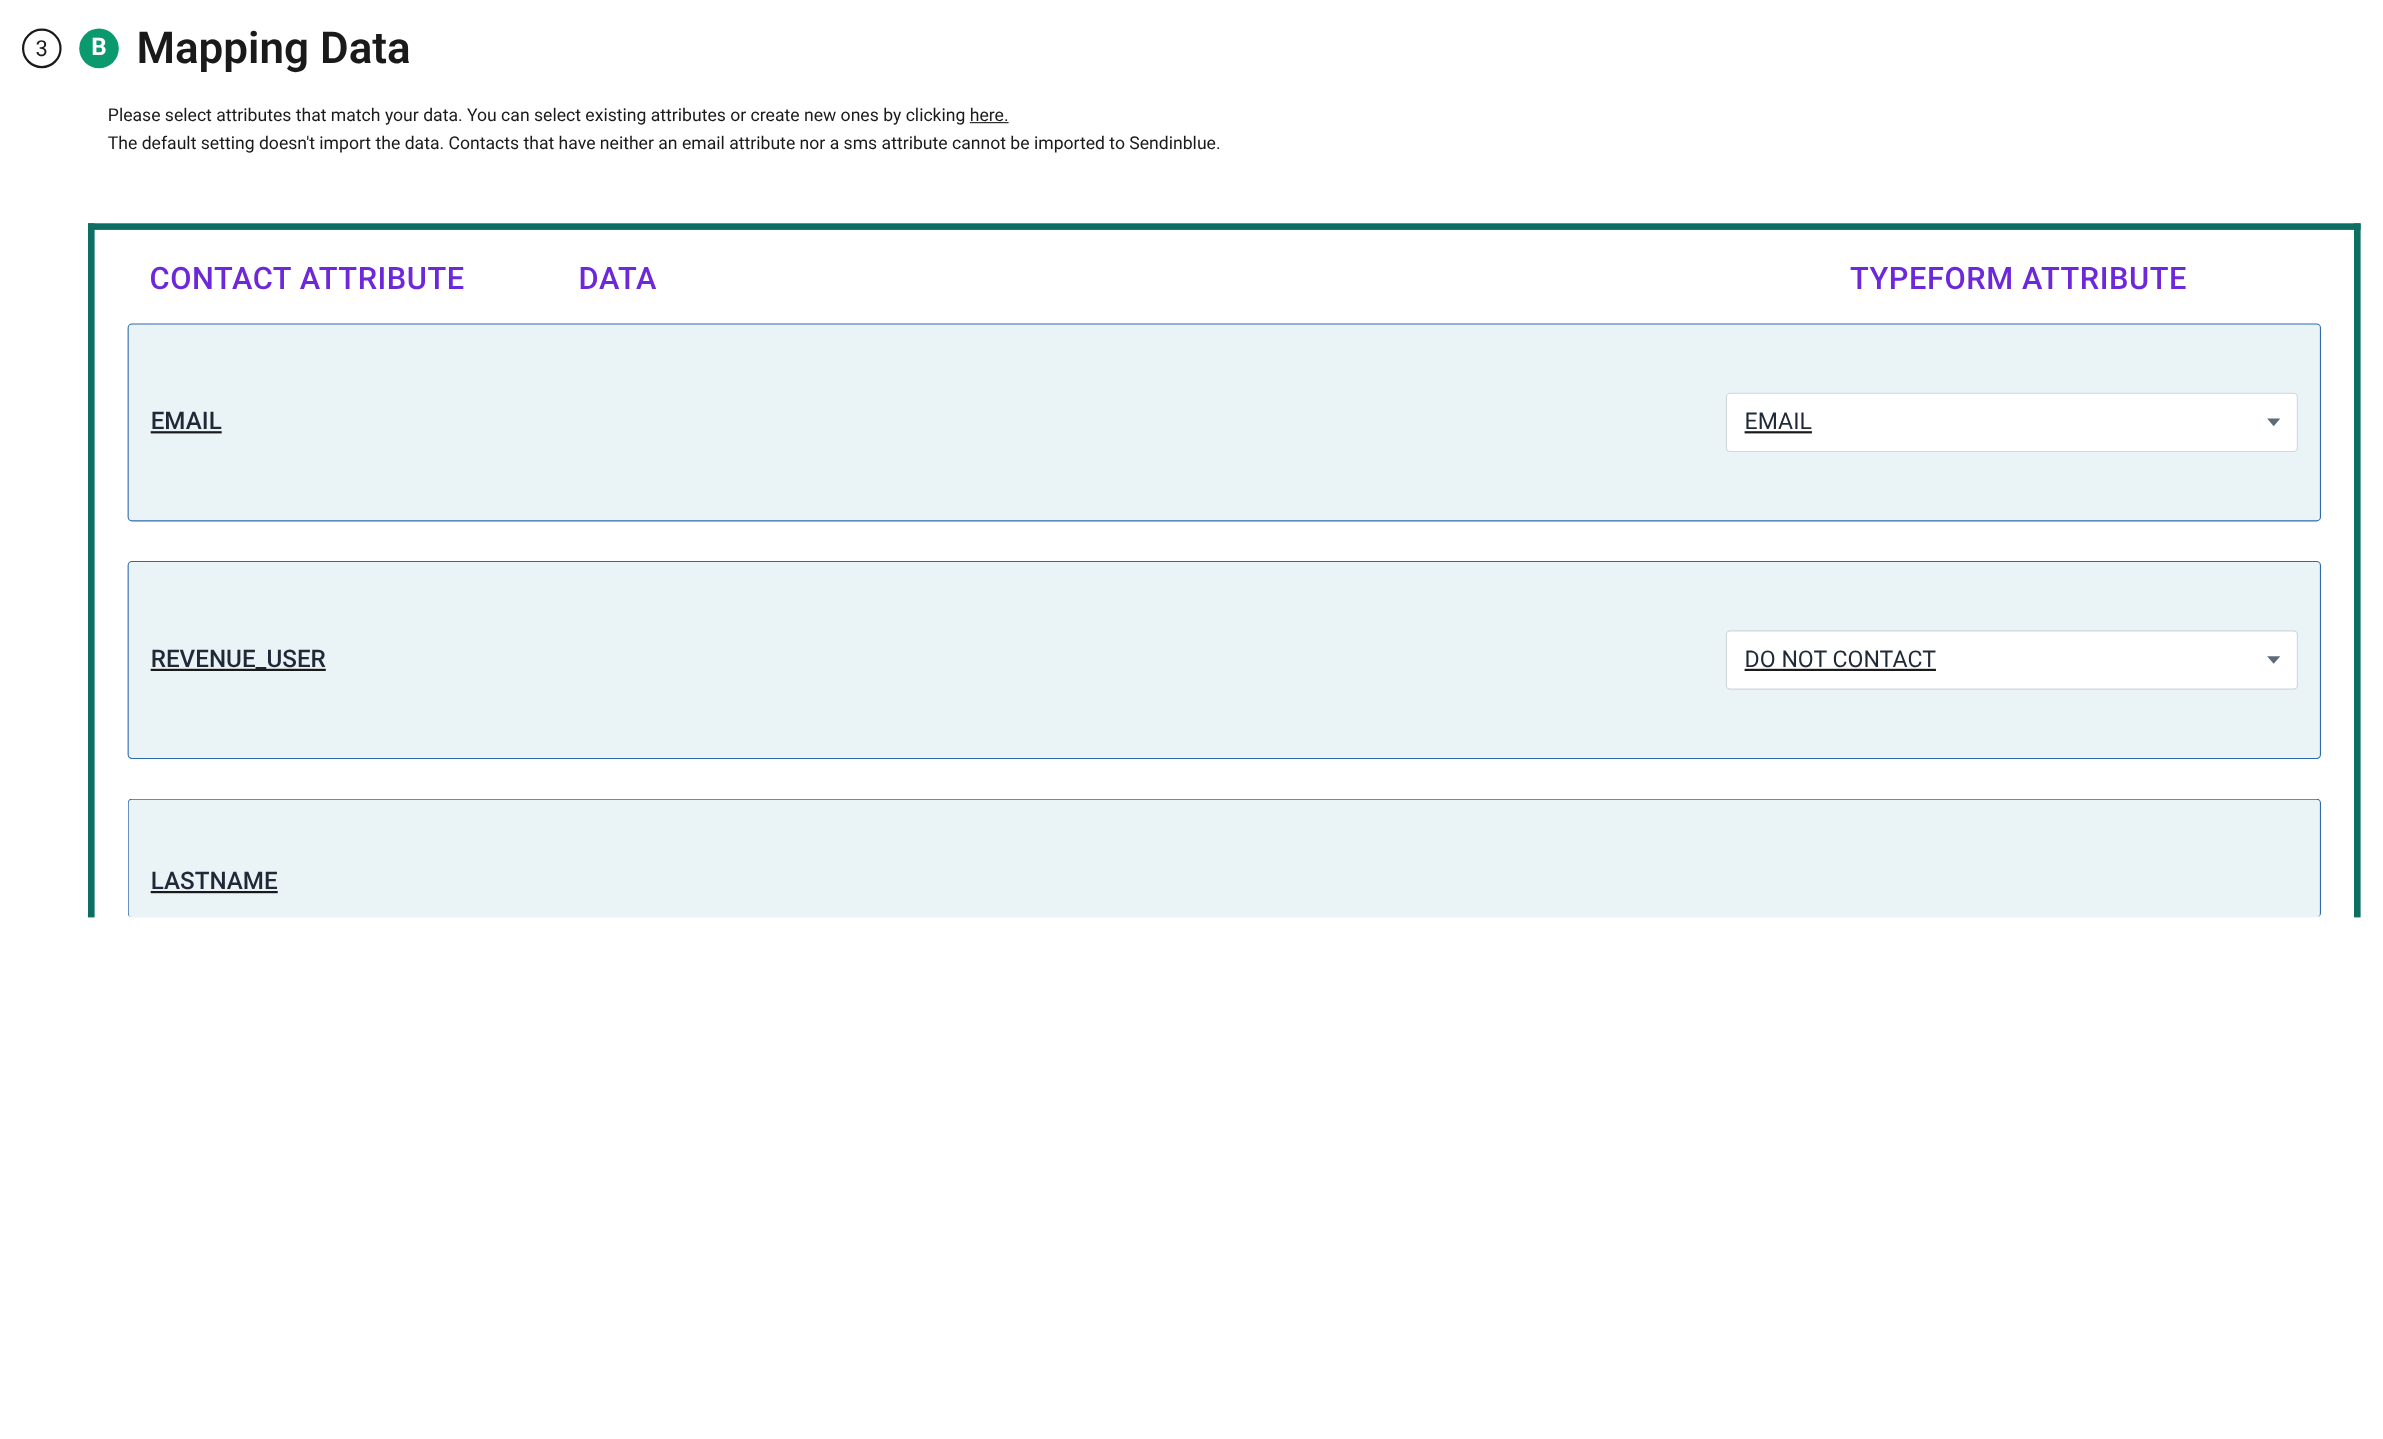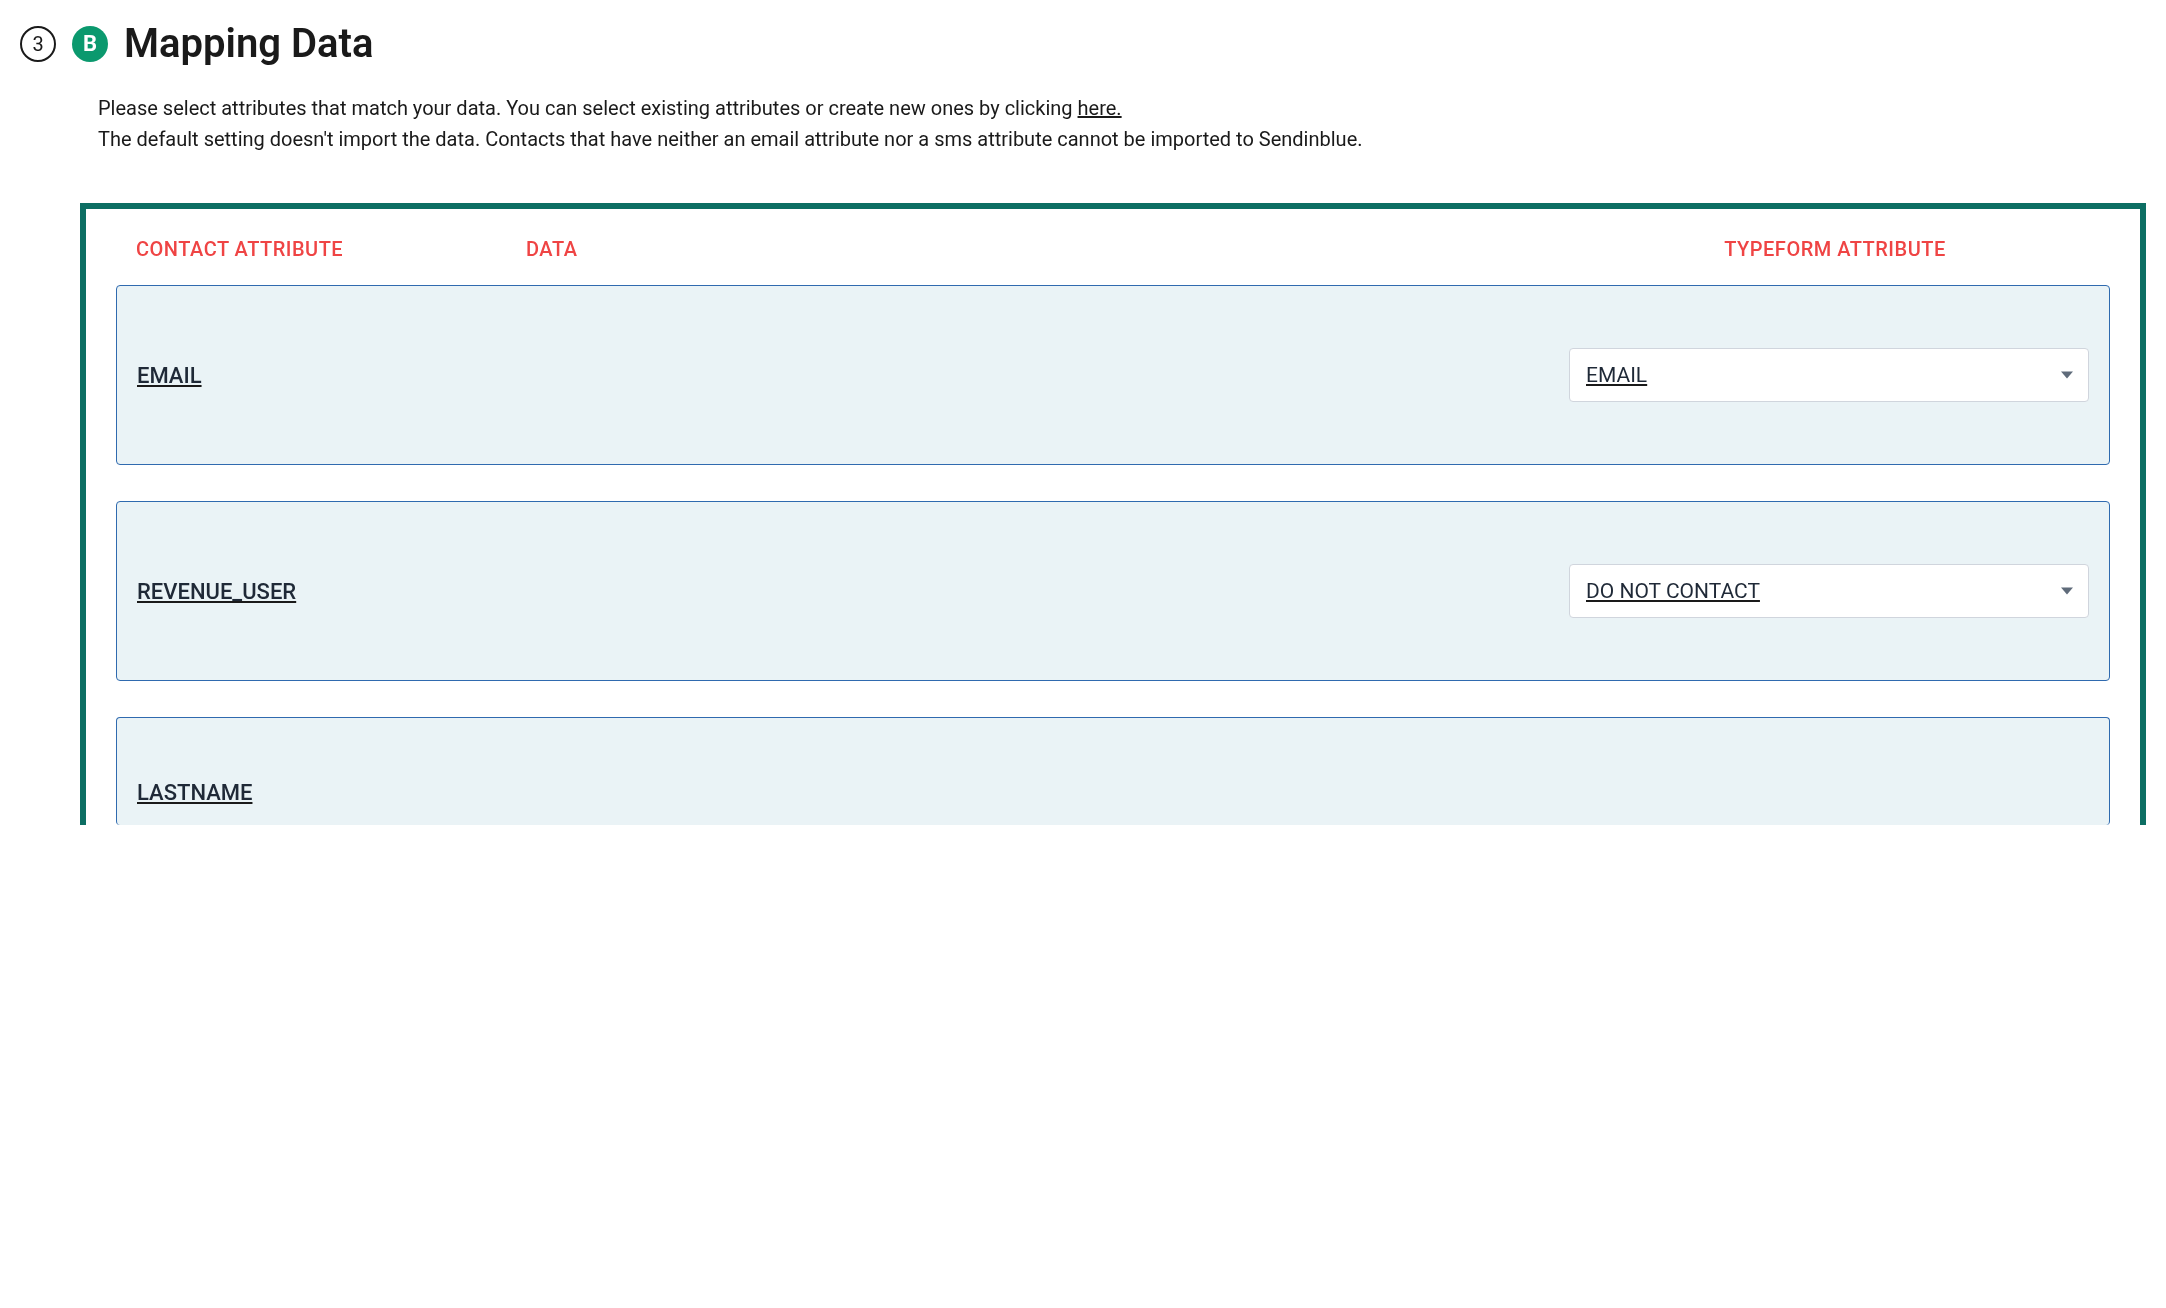--- a/index.html
+++ b/index.html
@@ -44,45 +44,45 @@
       font-size: 22px;
       flex-shrink: 0;
     }
     .section-title {
       font-size: 40px;
       font-weight: 600;
       color: #1a1a1a;
     }
     .description {
       margin-left: 78px;
-      font-size: 20px;
+      font-size: 16px;
       line-height: 1.55;
       color: #1a1a1a;
       max-width: 1300px;
-      margin-bottom: 48px;
+      margin-bottom: 60px;
     }
     .description a {
       color: #1a1a1a;
       text-decoration: underline;
     }
     .mapping-panel {
       margin-left: 60px;
       border: 6px solid #0d6e63;
       border-bottom: none;
       background: #ffffff;
       padding: 0 30px;
       min-height: 620px;
     }
     .panel-header {
       display: grid;
       grid-template-columns: 390px 1fr 520px;
       padding: 28px 20px 24px 20px;
-      font-size: 20px;
+      font-size: 28px;
       font-weight: 500;
-      color: #ef4444;
+      color: #6d28d9;
       letter-spacing: 0.5px;
     }
     .panel-header .col3 {
       text-align: center;
       padding-left: 10px;
     }
     .mapping-row {
       background: #eaf3f6;
       border: 1px solid #2f6aaf;
       border-radius: 4px;

